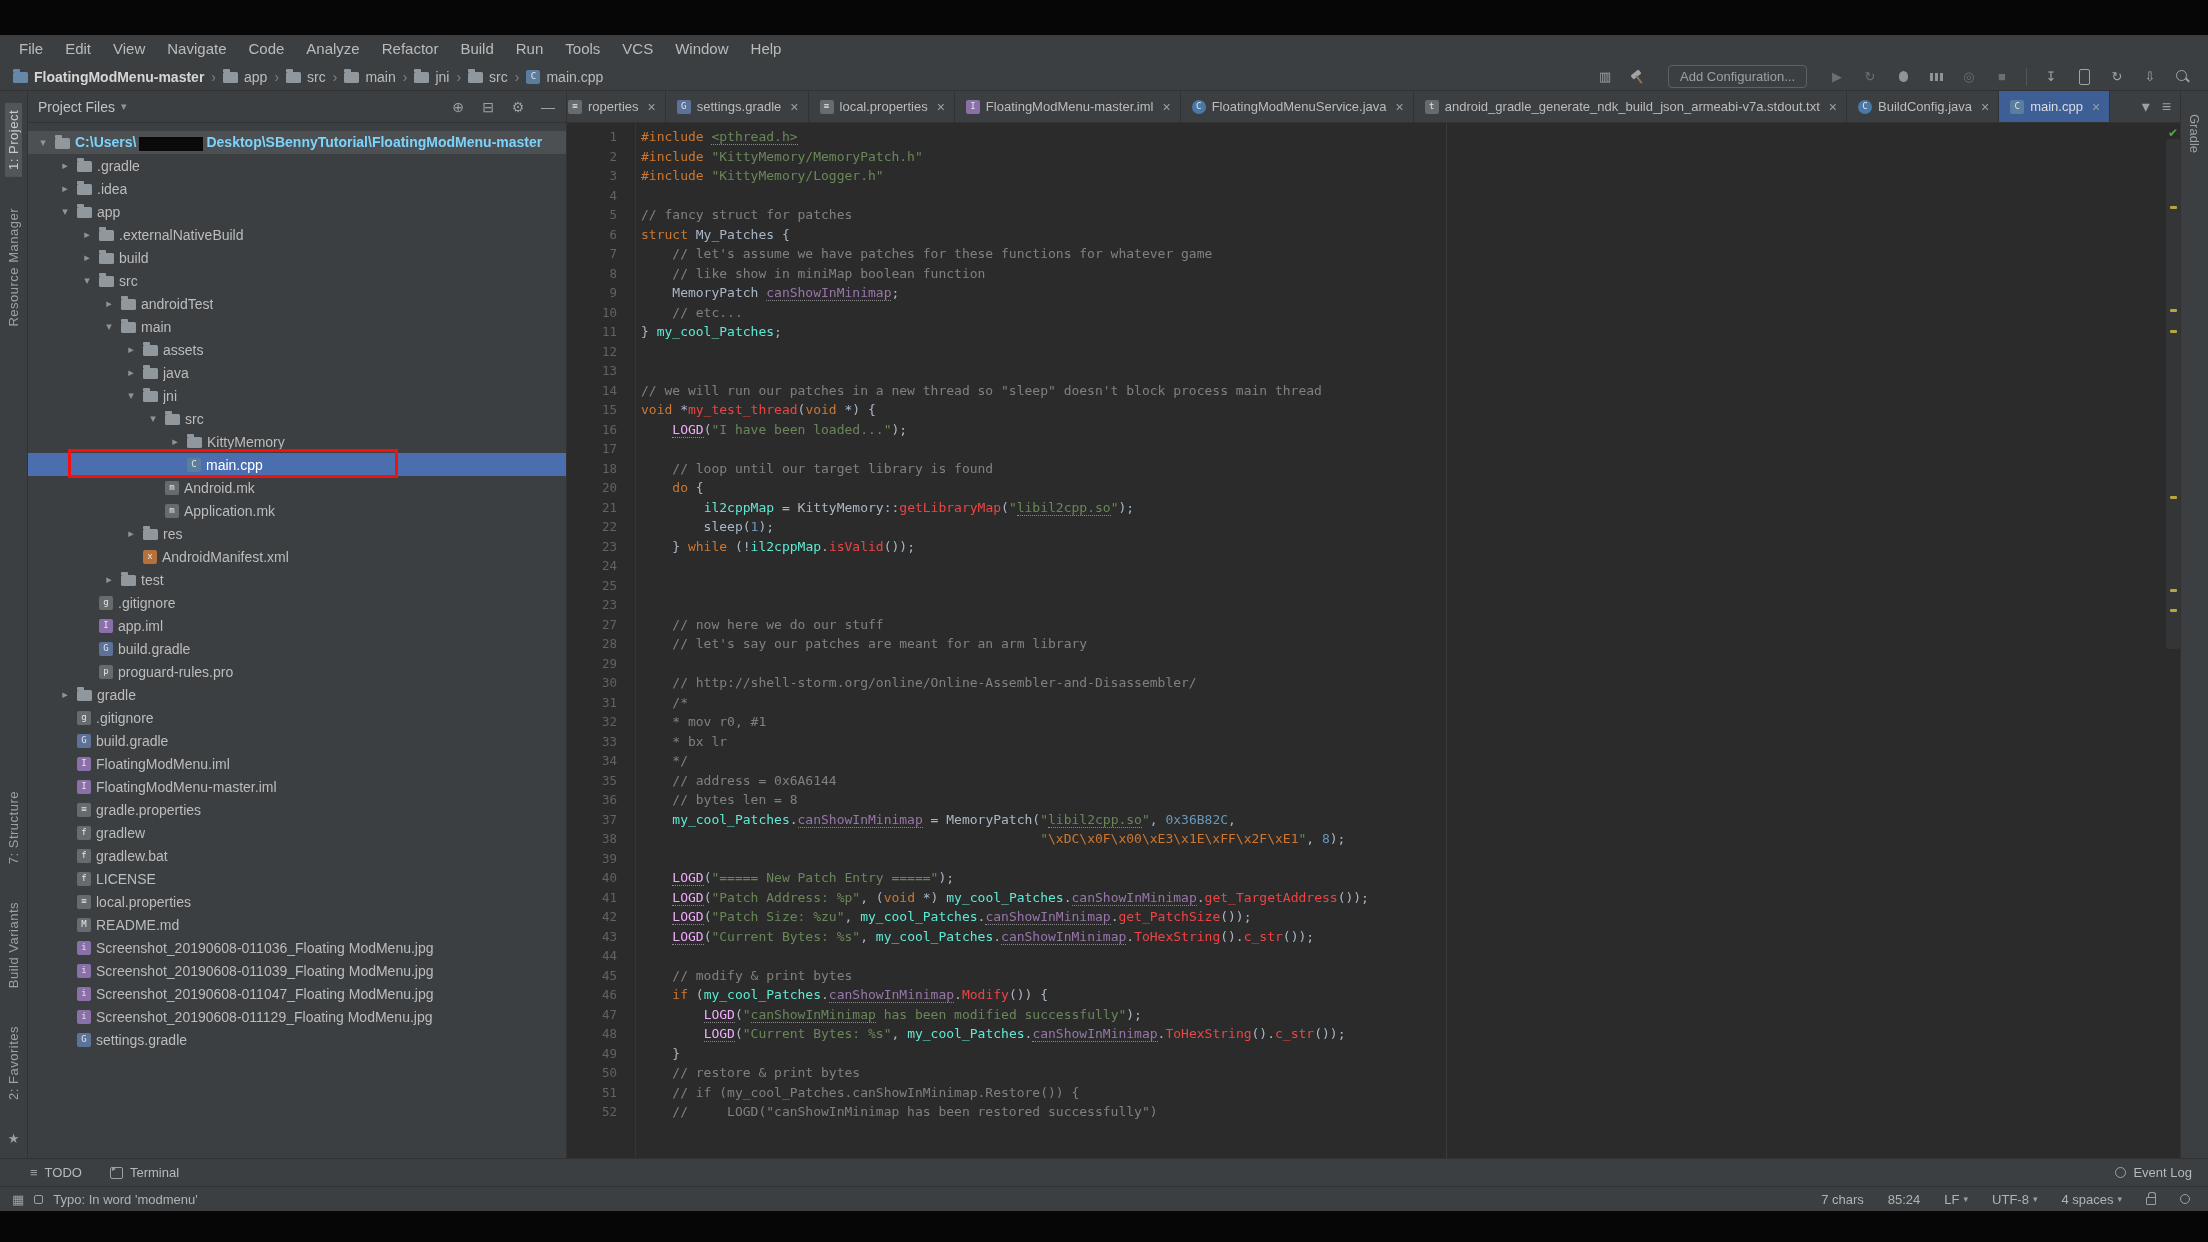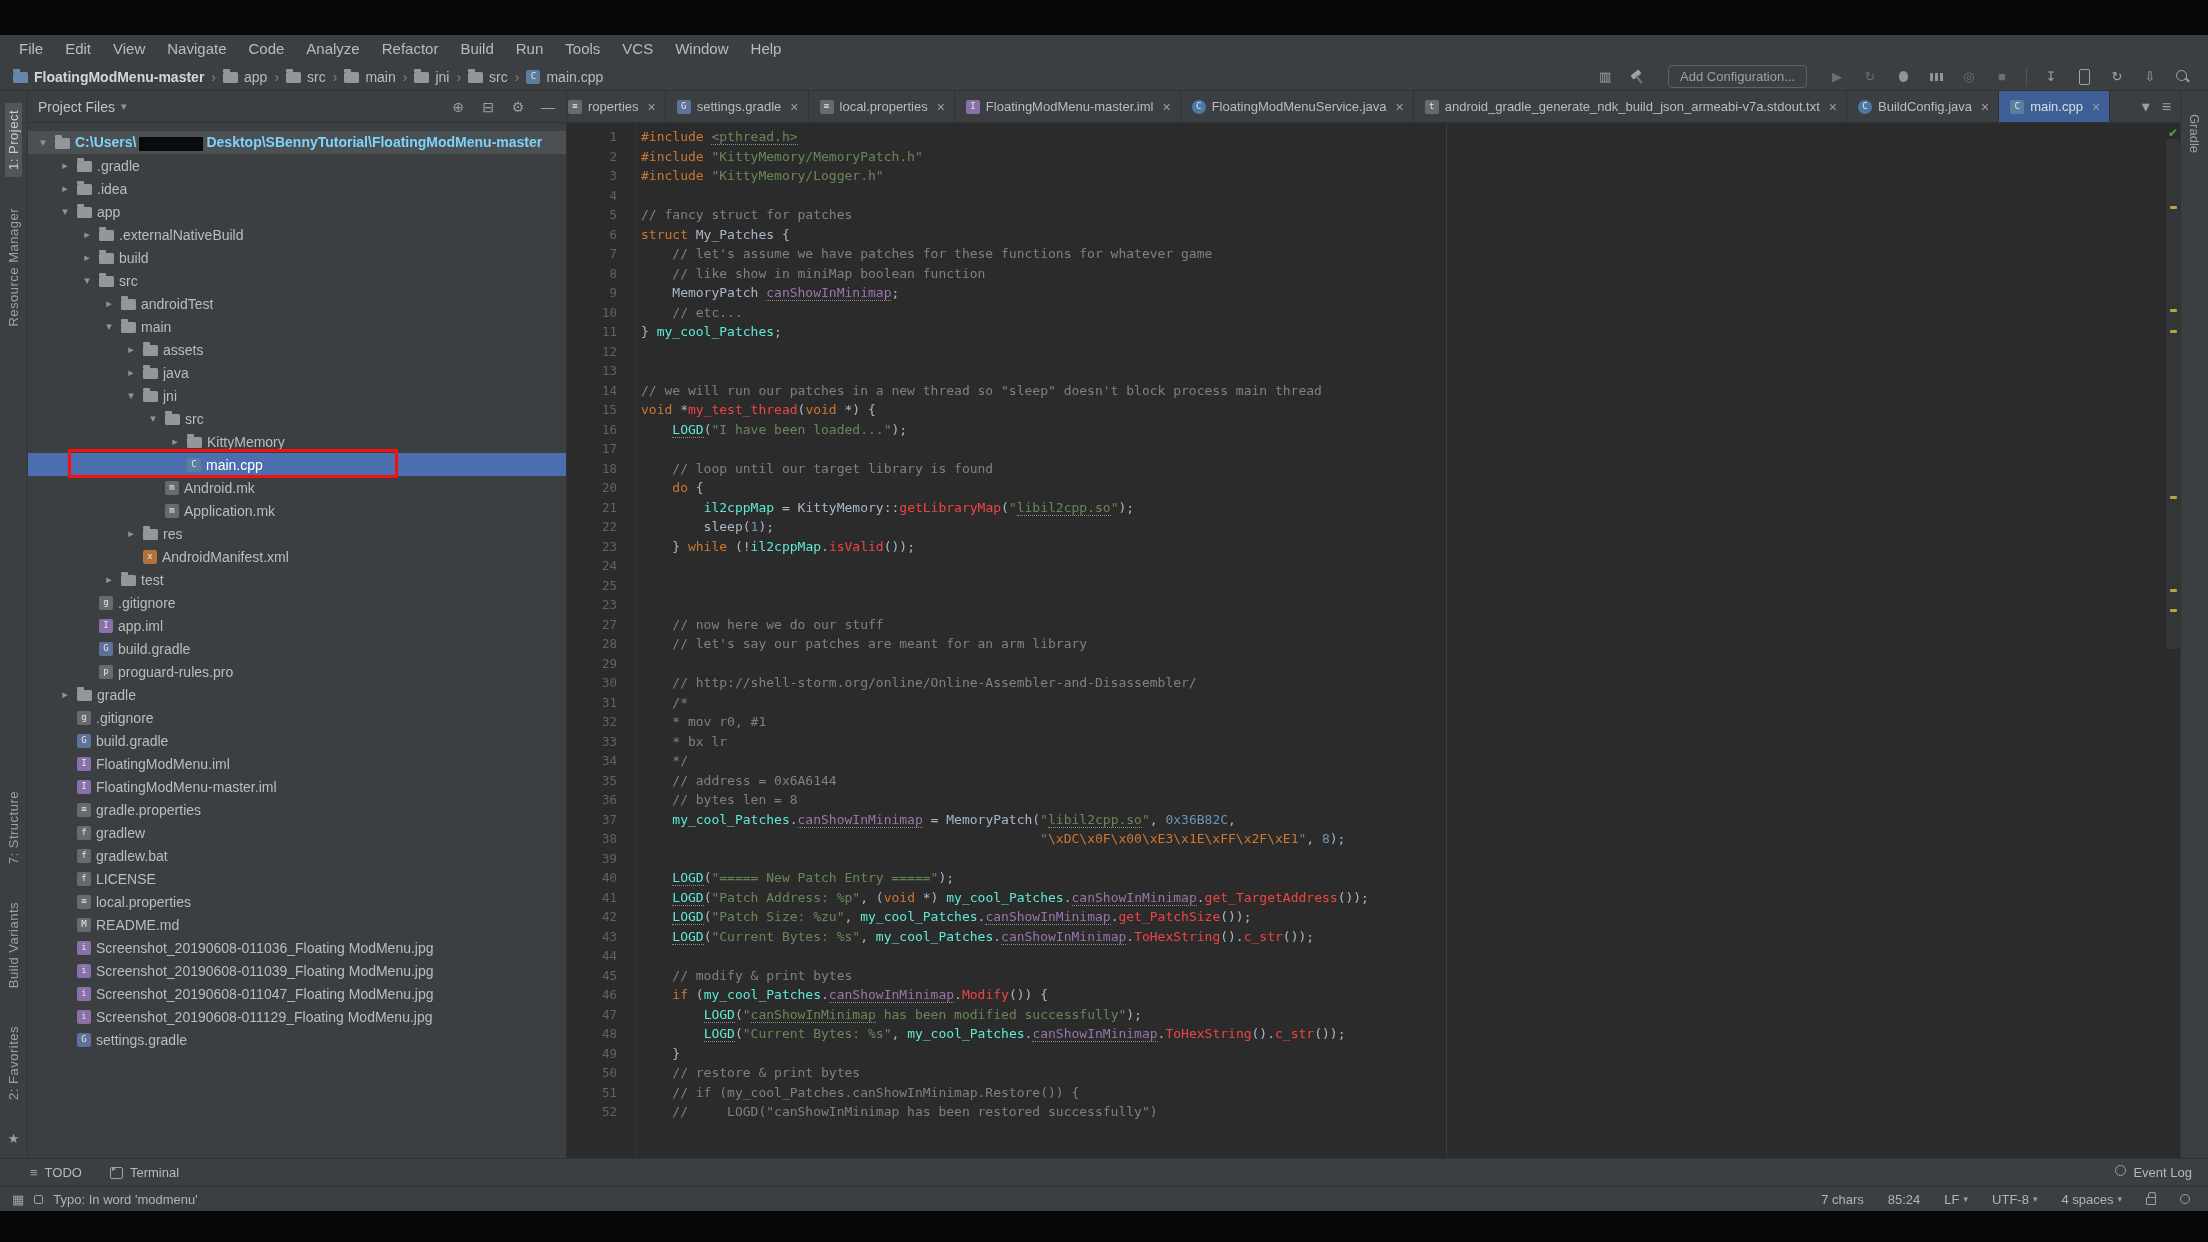--- a/index.html
+++ b/index.html
@@ -93,36 +93,36 @@
   #editor{position:absolute;left:567px;top:88px;width:1613px;height:1035px;background:#2b2b2b;overflow:hidden;
           font-family:"DejaVu Sans Mono","Liberation Mono",monospace;font-size:13px;line-height:19.5px;padding-top:4px}
   #marginline{position:absolute;left:879px;top:0;bottom:0;width:1px;background:#3c3c3c}
   #gutterline{position:absolute;left:68px;top:0;bottom:0;width:1px;background:#333638}
   .cl{display:flex;height:19.5px;white-space:pre;position:relative}
   .ln{width:64px;padding-right:14px;text-align:right;color:#606366;flex:none;font-size:12.5px}
   .lc{padding-left:10px}
   .tk-k{color:#cc7832}.tk-s{color:#6a8759}.tk-se{color:#cc7832}.tk-c{color:#808080}
   .tk-n{color:#6897bb}.tk-f{color:#ef4444}.tk-v{color:#5eead4}.tk-p{color:#a9b7c6}
   .tk-su{color:#6a8759;border-bottom:1px dotted #7c9a6d}
-  .tk-pu{color:#5eead4;border-bottom:1px dotted #8a8a8a}
+  .tk-pu{color:#f0abfc;border-bottom:1px dotted #8a8a8a}
   .tk-vu{color:#9876aa;border-bottom:1px dotted #8a8a8a}
   #stripe{position:absolute;right:0;top:0;width:14px;height:100%}
   .vthumb{position:absolute;right:0;top:16px;width:14px;height:510px;background:rgba(190,200,210,.07);border-radius:3px}
   .mark{position:absolute;right:3px;width:7px;height:3px;background:#b9a33c;border-radius:1px}
   #insp-check{position:absolute;right:2px;top:1px;color:#56a24c;font-size:12px;font-family:"DejaVu Sans",sans-serif}
 
   
   #toolbar-bottom{position:absolute;left:0;top:1123px;width:100%;height:28px;background:#3c3f41;
                   border-top:1px solid #323232;display:flex;align-items:center;padding:0 16px;font-size:13px;color:#b6b9bb}
   #btools{display:flex;align-items:center;gap:28px;padding-left:14px}
   .btool{display:flex;align-items:center;gap:7px}
   .bticon{color:#9aa0a3;font-size:13px}
   .bt-term{width:13px;height:12px;border:1px solid #9aa0a3;border-radius:2px;position:relative;display:inline-block}
   .bt-term::before{content:"▸";position:absolute;left:1px;top:-4px;font-size:8px;color:#9aa0a3}
-  #eventlog{margin-left:auto;display:flex;align-items:flex-start;gap:7px}
+  #eventlog{margin-left:auto;display:flex;align-items:center;gap:7px}
   .elog-icon{width:11px;height:11px;border:1.5px solid #9aa0a3;border-radius:50%;display:inline-block}
 
   #statusbar{position:absolute;left:0;top:1151px;width:100%;height:25px;background:#3c3f41;border-top:1px solid #323232;
              display:flex;align-items:center;padding:0 12px;font-size:13px;color:#b0b3b5;gap:10px}
   .switcher{color:#9aa0a3;font-size:13px}
   .typo-ic{width:9px;height:9px;border:1px solid #9aa0a3;border-radius:2px;display:inline-block}
   .sb-right{margin-left:auto;display:flex;align-items:center;gap:24px;padding-right:6px}
   .sbseg{display:inline-flex;align-items:center;gap:4px}
   .dd{font-size:9px;color:#9aa0a3}
   .lock{width:10px;height:8px;border:1px solid #9aa0a3;border-radius:1px;position:relative;display:inline-block;margin-top:4px}

